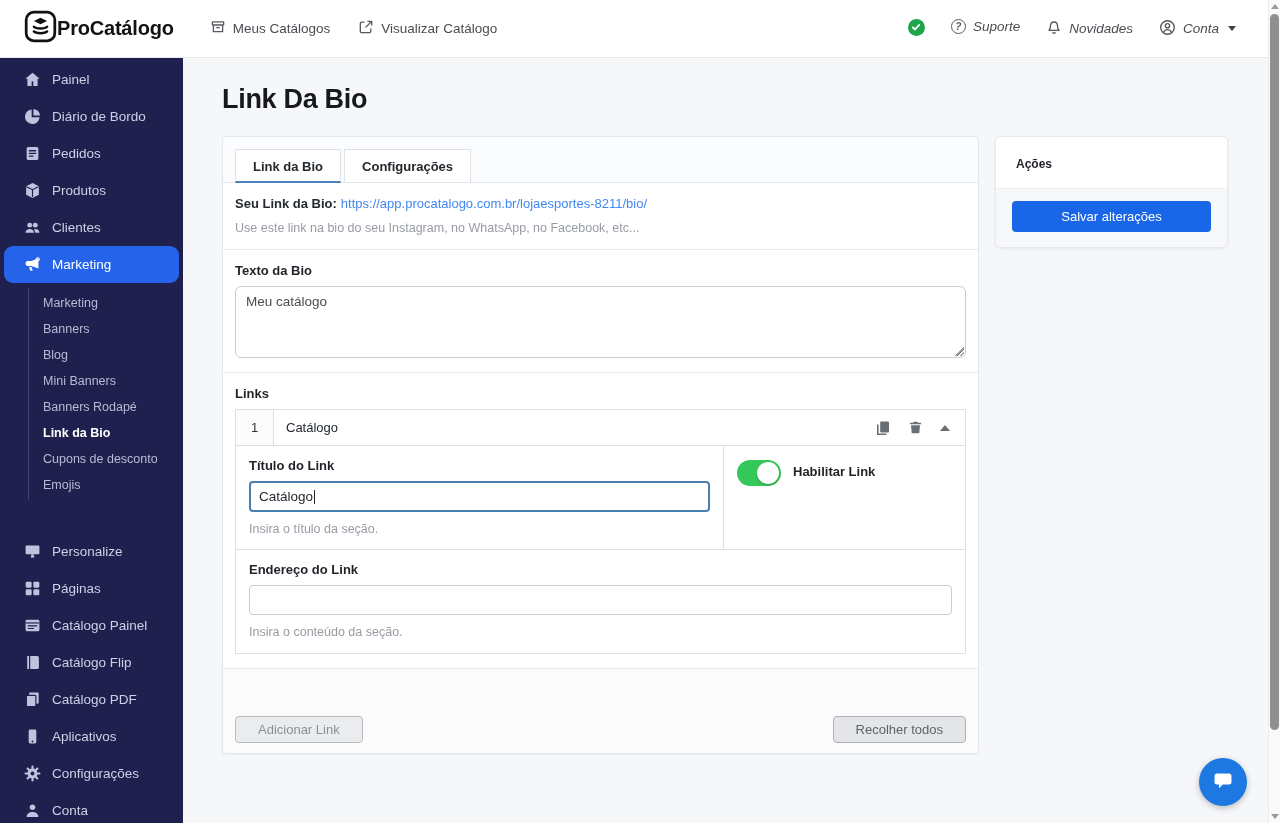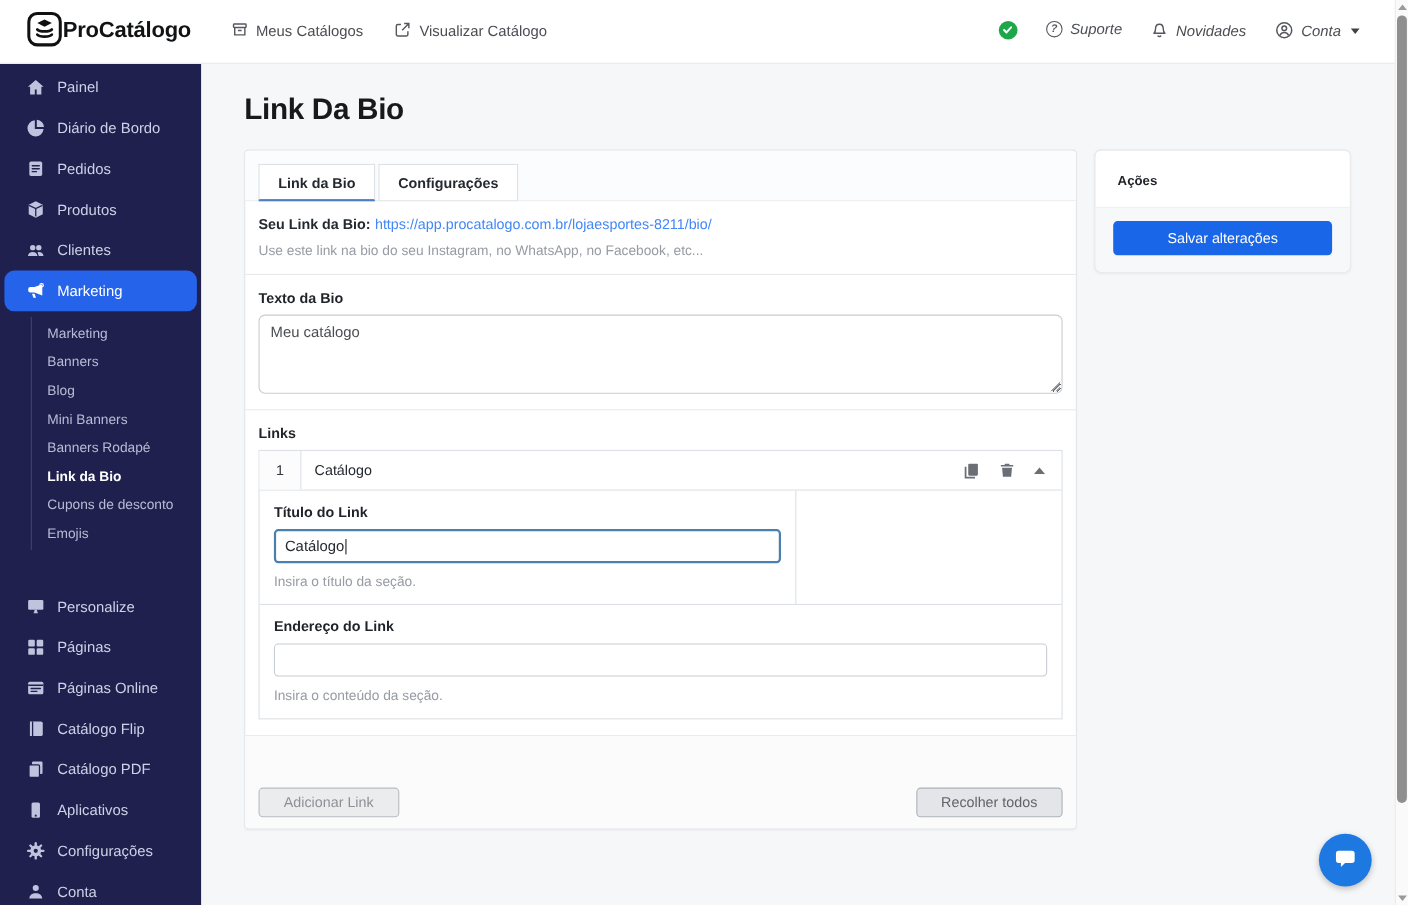--- a/index.html
+++ b/index.html
@@ -236,21 +236,21 @@
     <span>Páginas</span>
   </div>
   <div class="side-item">
     <span class="si">
         <svg width="17" height="17" viewBox="0 0 16 16">
           <rect x="1.5" y="2.6" width="13" height="10.8" rx="1.3" fill="currentColor"></rect>
           <path d="M1.5 5.6h13" stroke="#20204e" stroke-width="1.1"></path>
           <path d="M4 8.4h8M4 10.8h5" stroke="#20204e" stroke-width="1.1" stroke-linecap="round"></path>
         </svg>
       </span>
-    <span>Páginas Online</span>
+    <span>Catálogo Painel</span>
   </div>
   <div class="side-item">
     <span class="si">
         <svg width="17" height="17" viewBox="0 0 16 16">
           <path d="M3 1.8h9.4A1.6 1.6 0 0 1 14 3.4v9.2a1.6 1.6 0 0 1-1.6 1.6H3z" fill="currentColor"></path>
           <path d="M5.3 1.8v12.4" stroke="#20204e" stroke-width="1.1"></path>
         </svg>
       </span>
     <span>Catálogo Flip</span>
   </div>
@@ -346,20 +346,26 @@
         </div>
         <div class="acc-grid">
           <div class="col-l">
             <label class="field-label">Título do Link</label>
             <div class="tinput">
               <span>Catálogo</span>
                 <span class="caret"></span>
             </div>
             <p class="hint">Insira o título da seção.</p>
           </div>
+          <div class="col-r">
+            <span class="toggle">
+                <span class="knob"></span>
+              </span>
+            <span class="toggle-label">Habilitar Link</span>
+          </div>
         </div>
         <div class="acc-row2">
           <label class="field-label">Endereço do Link</label>
           <input class="inp" value="" style="">
           <p class="hint">Insira o conteúdo da seção.</p>
         </div>
       </div>
     </div>
 
     <div class="card-footer">

